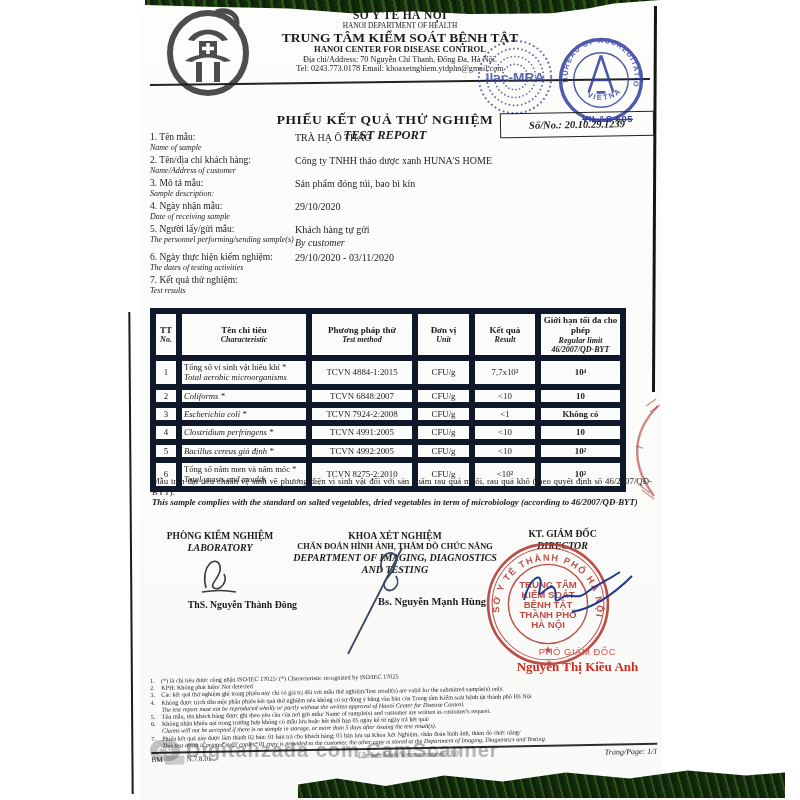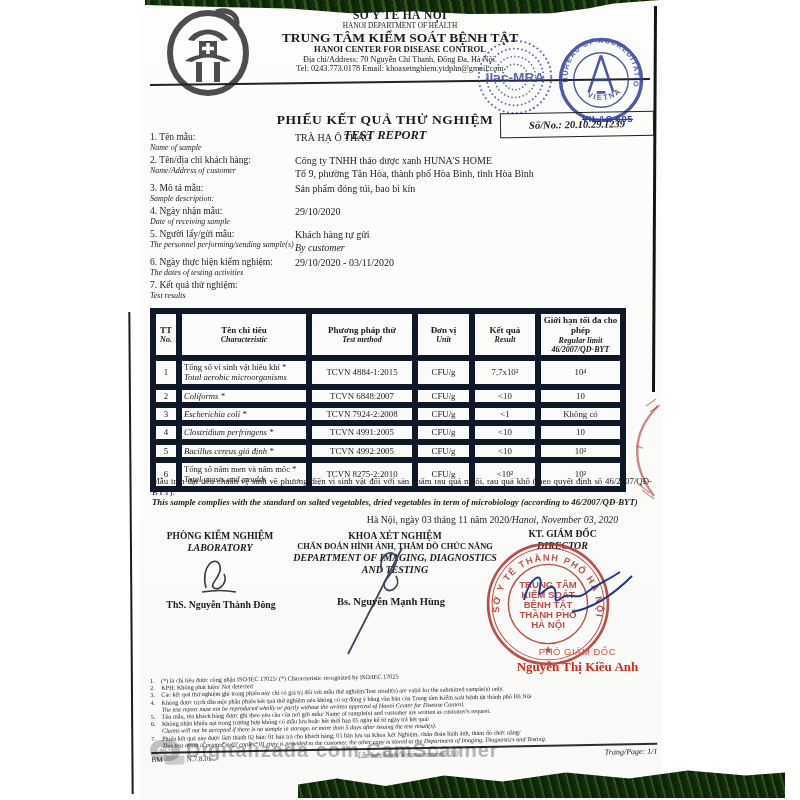--- a/index.html
+++ b/index.html
@@ -46,33 +46,33 @@
   .it{font-style:italic;}
   
   table.res{position:absolute;left:150px;top:308px;width:470px;border-collapse:collapse;table-layout:fixed;}
   table.res th,table.res td{border:6px solid #0f172a;padding:1px 2px;vertical-align:middle;}
   table.res th{font-size:9px;line-height:1.15;}
   .thvi{font-weight:bold;}
   .then{font-weight:bold;font-style:italic;font-size:8px;}
   td.c{text-align:center;font-size:8.8px;}
   td.name{font-size:8.6px;line-height:1.2;padding-left:4px;}
   td.name .en{font-style:italic;}
-  td.lim{font-weight:normal;font-size:8.8px;text-align:center;}
+  td.lim{font-weight:bold;font-size:8.8px;text-align:center;}
   
   .remark{position:absolute;left:152px;top:476px;width:500px;display:flex;}
   .rlab{width:62px;flex:none;font-weight:bold;font-size:9.5px;}
   .rtxt{flex:1;font-size:8.8px;line-height:10.5px;text-align:justify;}
   .rtxt .en{font-weight:bold;font-style:italic;}
   .dateline{position:absolute;left:325px;top:514px;width:335px;text-align:center;font-size:9.8px;}
   
   .sig-blk{position:absolute;text-align:center;line-height:1.2;}
   .sb1{font-size:9.5px;font-weight:bold;}
   .sb2{font-size:10px;font-weight:bold;font-style:italic;}
   .sb3{font-size:8.4px;font-weight:bold;}
-  .sname{position:absolute;text-align:center;font-weight:bold;font-size:9.8px;}
+  .sname{position:absolute;text-align:right;font-weight:bold;font-size:9.8px;}
   .stamp-red{position:absolute;left:482px;top:538px;opacity:.88;}
   .sig-svg{position:absolute;}
   .deputy{position:absolute;left:495px;top:646px;width:165px;text-align:center;}
   .dep1{color:#e2483d;font-family:"Liberation Sans",sans-serif;font-size:9.5px;letter-spacing:.5px;}
   .dep2{color:#d02a1e;font-weight:bold;font-size:13px;margin-top:2px;}
   
   .fns{position:absolute;left:150px;top:677px;width:506px;transform:rotate(-1.05deg);transform-origin:0 0;}
   .fn{display:flex;font-size:6.2px;line-height:7.2px;}
   .fn .num{width:11px;flex:none;}
   .fn .body{flex:1;}
@@ -167,21 +167,20 @@
           <div>TRÀ HẠ Ô THẢO</div>
         </div>
     </div>
     <div class="irow">
       <div class="ilab">
           <div class="lv">2. Tên/địa chỉ khách hàng:</div>
         <div class="le">Name/Address of customer</div>
         </div>
       <div class="ival">
           <div>Công ty TNHH thảo dược xanh HUNA'S HOME</div>
-        <div>Tổ 9, phường Tân Hòa, thành phố Hòa Bình, tỉnh Hòa Bình</div>
         </div>
     </div>
     <div class="irow">
       <div class="ilab">
           <div class="lv">3. Mô tả mẫu:</div>
         <div class="le">Sample description:</div>
         </div>
       <div class="ival">
           <div>Sản phẩm đóng túi, bao bì kín</div>
         </div>
@@ -326,23 +325,20 @@
     </tbody>
   </table>
 
   <div class="remark">
     <div class="rtxt">
       <span>Mẫu trên đạt tiêu chuẩn vệ sinh về phương diện vi sinh vật đối với sản phẩm rau quả muối, rau quả khô (theo quyết định số 46/2007/QĐ-BYT).</span>
       <div class="en">This sample complies with the standard on salted vegetables, dried vegetables in term of microbiology (according to 46/2007/QĐ-BYT)</div>
     </div>
   </div>
 
-  <div class="dateline">
-    <span>Hà Nội, ngày 03 tháng 11 năm 2020</span><span class="it">/Hanoi, November 03, 2020</span>
-  </div>
 
   <div class="sig-blk" style="left:150px;top:531px;width:140px">
     <div class="sb1">PHÒNG KIỂM NGHIỆM</div>
     <div class="sb2">LABORATORY</div>
   </div>
   <div class="sig-blk" style="left:290px;top:531px;width:210px">
     <div class="sb1">KHOA XÉT NGHIỆM</div>
     <div class="sb3">CHẨN ĐOÁN HÌNH ẢNH, THĂM DÒ CHỨC NĂNG</div>
     <div class="sb2">DEPARTMENT OF IMAGING, DIAGNOSTICS AND TESTING</div>
   </div>

